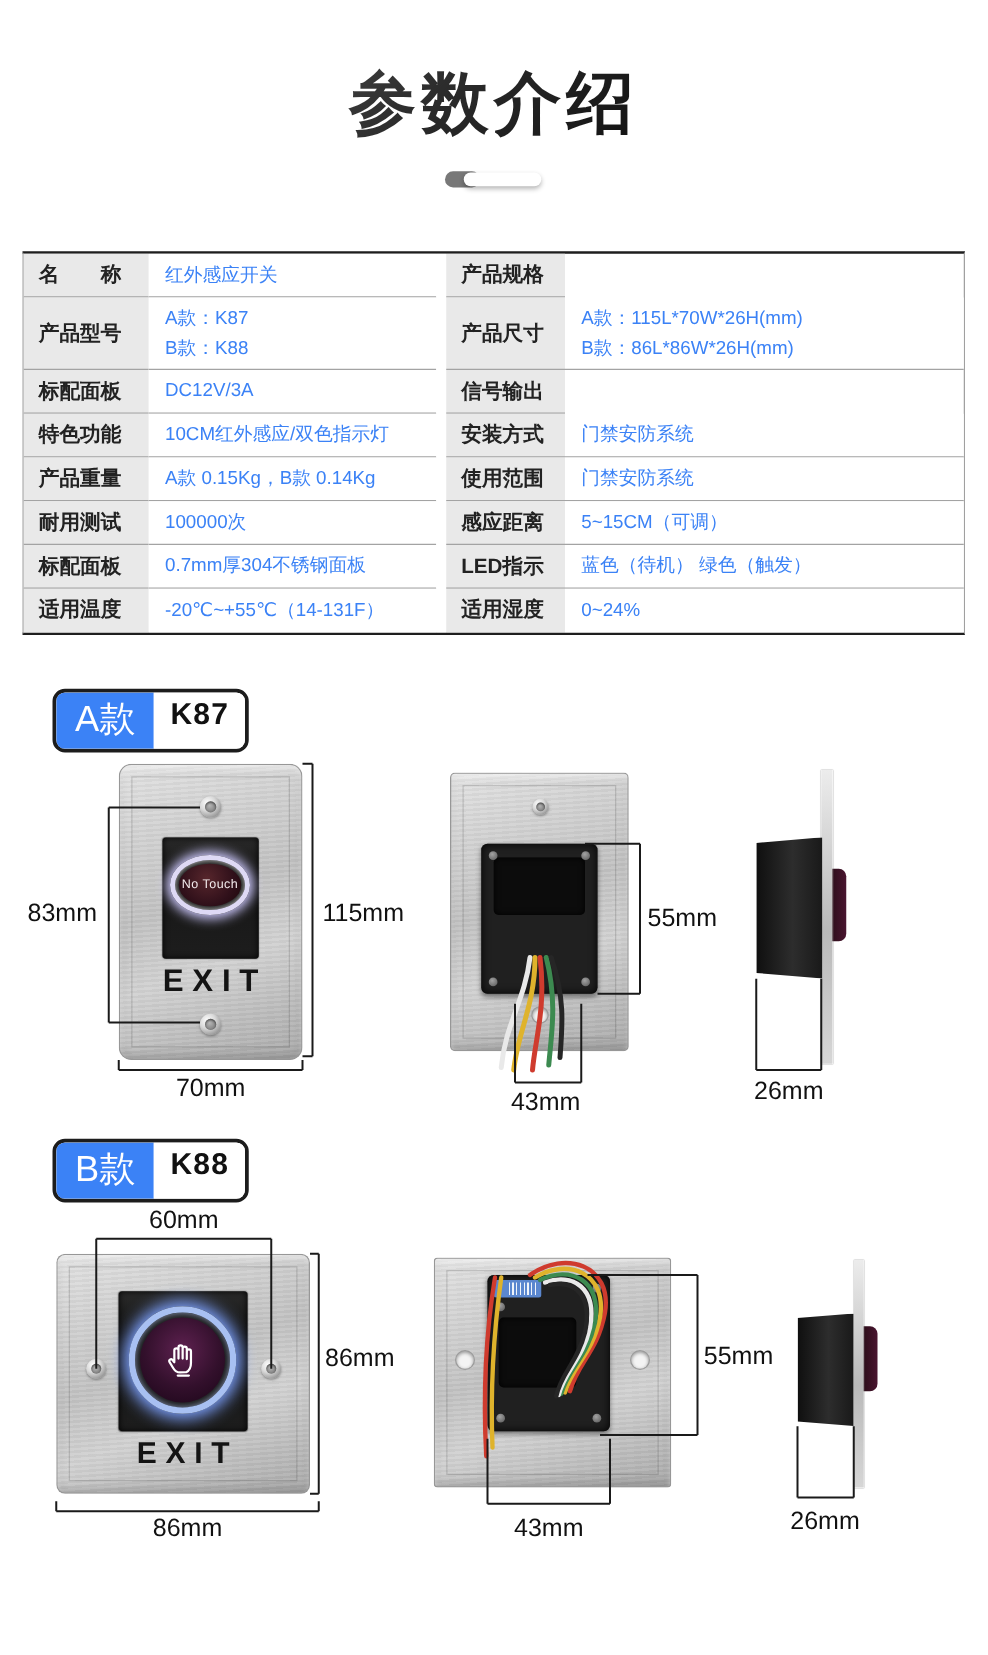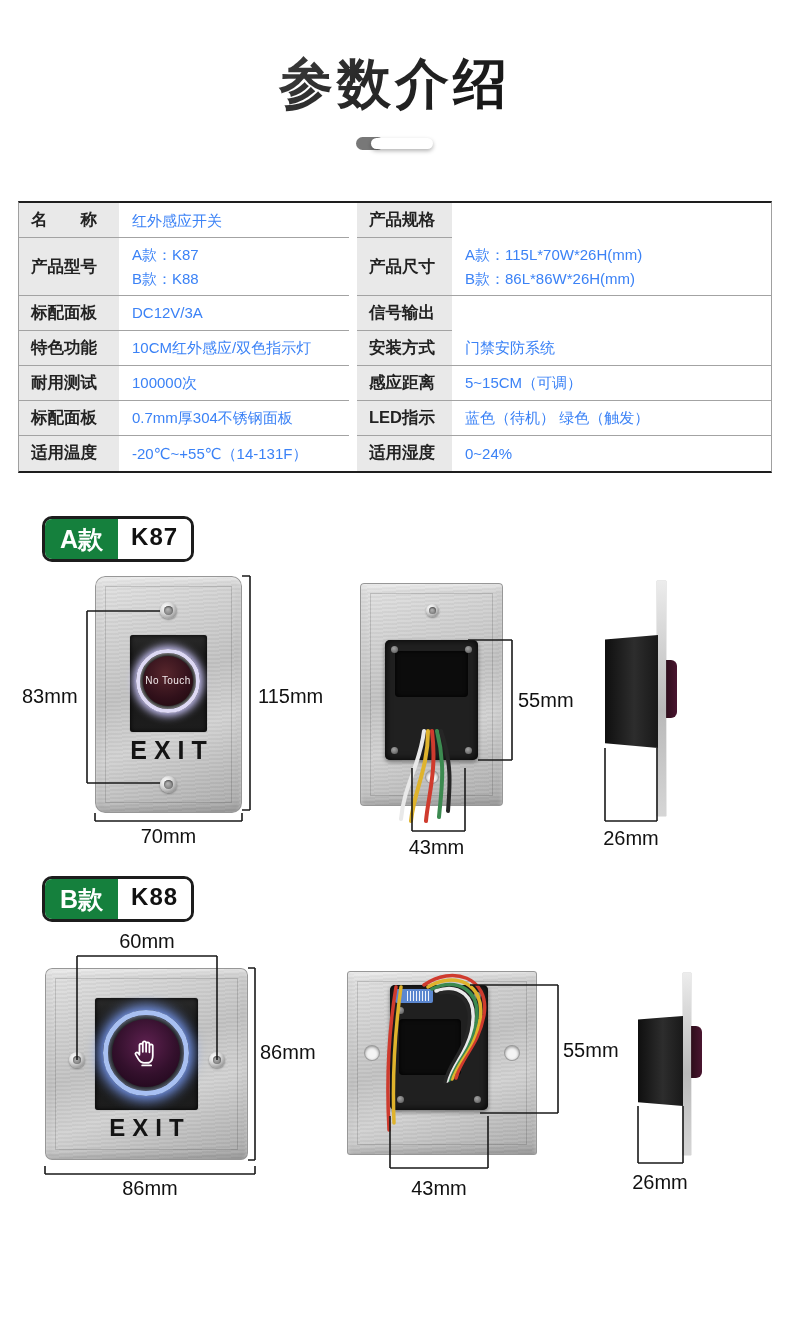--- a/index.html
+++ b/index.html
@@ -38,21 +38,21 @@
 
   
   .model-section { position: relative; width: 790px; }
   .section-a { height: 360px; margin-top: 30px; }
   .section-b { height: 370px; margin-top: 10px; }
 
   .badge { position: absolute; left: 42px; display: inline-flex;
     border: 3px solid #1c1c1c; border-radius: 10px; overflow: hidden; z-index: 6; }
   .section-a .badge { top: 13px; }
   .section-b .badge { top: 3px; }
-  .badge-dark { background: #15803d; color: #fff; font-size: 25px; font-weight: 700;
+  .badge-dark { background: #3b82f6; color: #fff; font-size: 29px; font-weight: 400;
     padding: 5px 15px; line-height: 1.2; }
   .badge-light { background: #fff; color: #111; font-size: 24px; font-weight: 700;
     padding: 4px 13px; line-height: 1.2; letter-spacing: 1px; }
 
   
   .plate { position: absolute; z-index: 1;
     background:
       repeating-linear-gradient(176deg, rgba(255,255,255,.05) 0 2px, rgba(0,0,0,.03) 2px 4px),
       linear-gradient(160deg, #e3e3e3 0%, #c2c2c2 45%, #d2d2d2 65%, #a9a9a9 100%);
     box-shadow: inset 0 0 0 1px #979797, inset 0 3px 6px rgba(255,255,255,.65),
@@ -151,20 +151,27 @@
       <div class="cell label">信号输出</div>
     </div>
       <div class="trow">
       <div class="cell label">特色功能</div>
       <div class="cell value">10CM红外感应/双色指示灯</div>
       <div class="cell gap"></div>
       <div class="cell label">安装方式</div>
       <div class="cell value">门禁安防系统</div>
     </div>
       <div class="trow">
+      <div class="cell label">产品重量</div>
+      <div class="cell value">A款 0.15Kg，B款 0.14Kg</div>
+      <div class="cell gap"></div>
+      <div class="cell label">使用范围</div>
+      <div class="cell value">门禁安防系统</div>
+    </div>
+      <div class="trow">
       <div class="cell label">耐用测试</div>
       <div class="cell value">100000次</div>
       <div class="cell gap"></div>
       <div class="cell label">感应距离</div>
       <div class="cell value">5~15CM（可调）</div>
     </div>
       <div class="trow">
       <div class="cell label">标配面板</div>
       <div class="cell value">0.7mm厚304不锈钢面板</div>
       <div class="cell gap"></div>
@@ -183,21 +190,21 @@
   <section class="model-section section-a">
     <div class="badge">
       <span class="badge-dark">A款</span>
       <span class="badge-light">K87</span>
     </div>
 
     <div class="plate bevel a-front">
       <span class="screw" style="left:65px;top:26px;width:17px;height:17px;"></span>
       <span class="screw" style="left:65px;top:200px;width:17px;height:17px;"></span>
       <div class="panel" style="left:35px;top:59px;width:77px;height:97px;">
-        <div class="ring ring-a" style="left:6px;top:14px;width:64px;height:64px;">
+        <div class="ring ring-a" style="left:6px;top:14px;width:64px;height:48px;">
           <div class="btn-core core-a">
             <span class="no-touch">No Touch</span>
           </div>
         </div>
       </div>
       <div class="exit exit-a">EXIT</div>
     </div>
 
     <div class="plate bevel a-back">
       <span class="screw" style="left:66px;top:21px;width:13px;height:13px;"></span>

